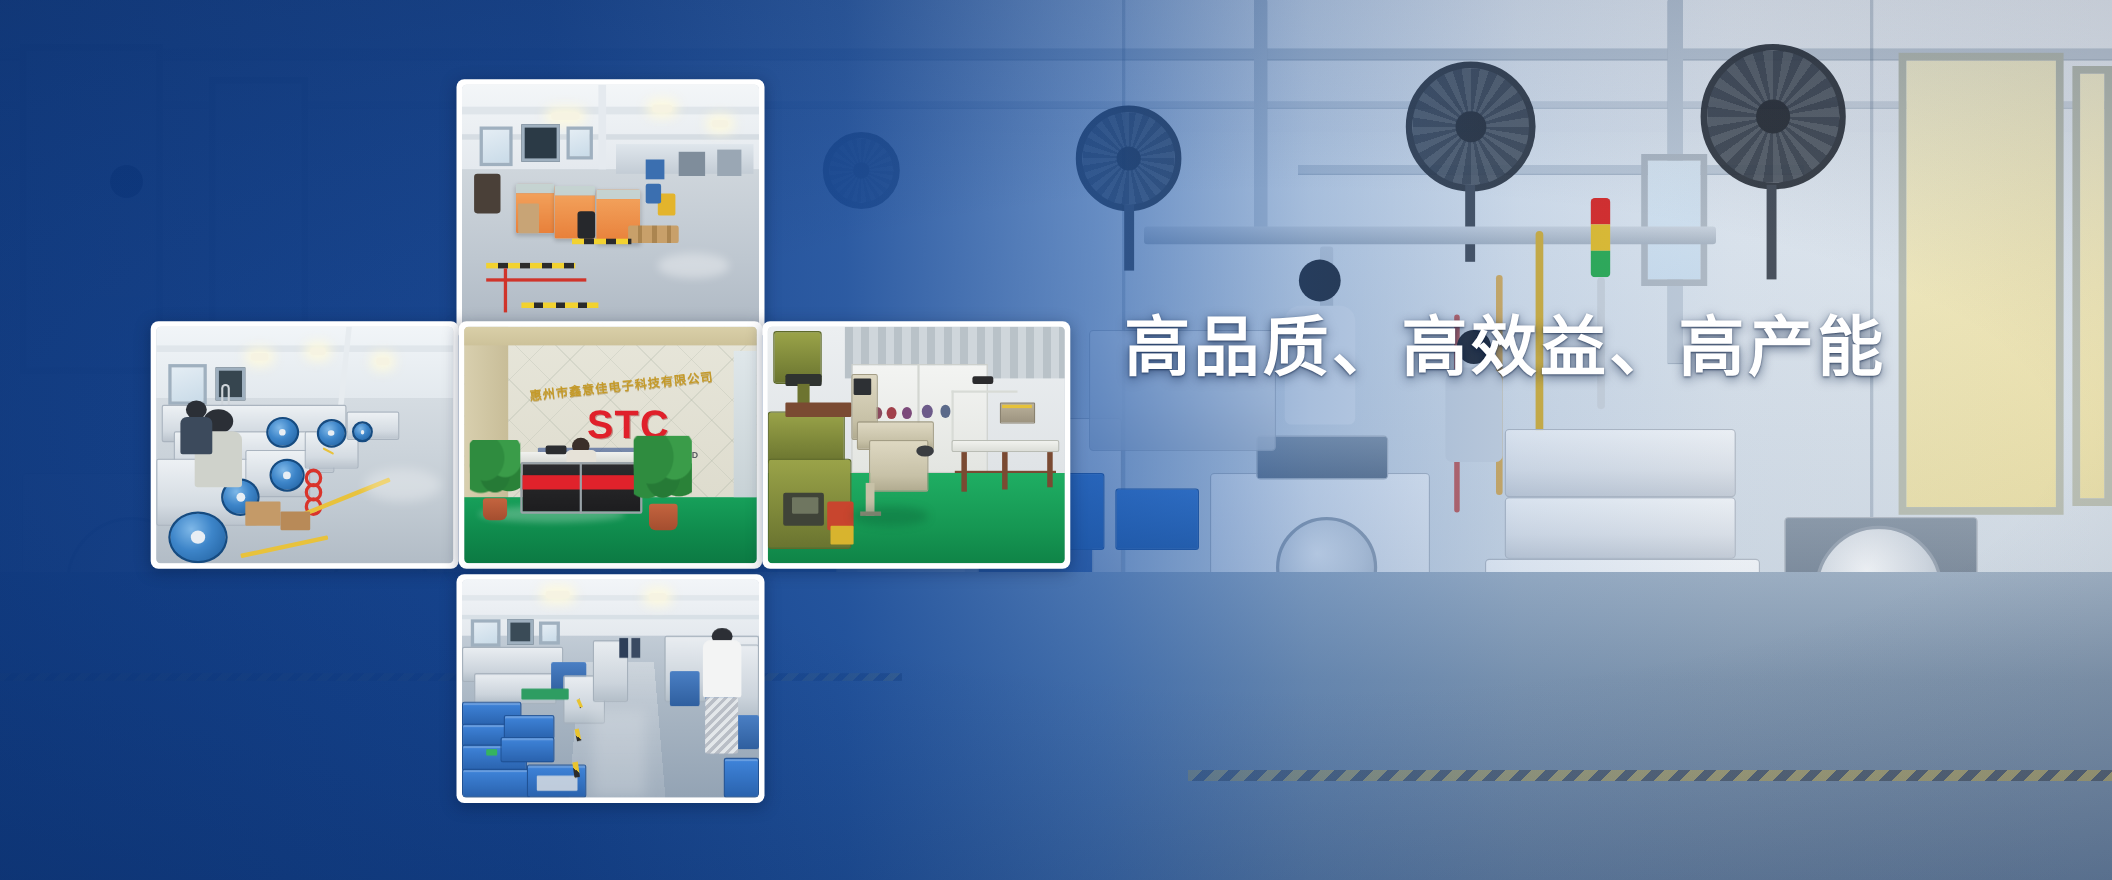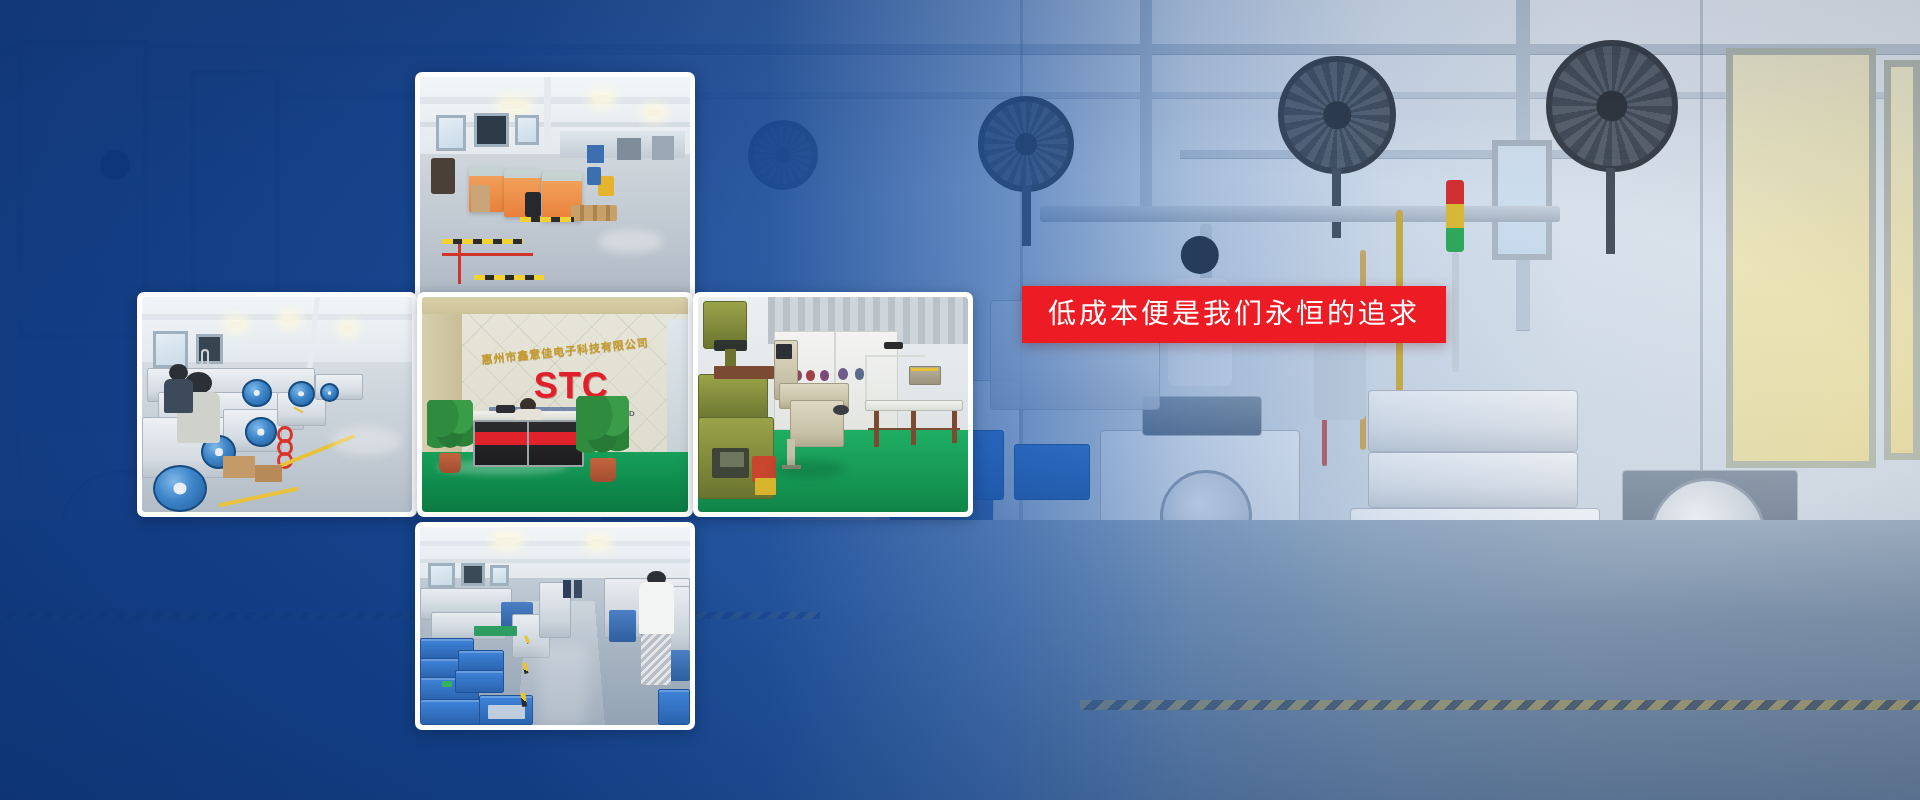--- a/index.html
+++ b/index.html
@@ -640,17 +640,17 @@
           <i class="p-b-yellow" style="left:37%;top:70%;width:4%;height:4px;transform:rotate(78deg);"></i>
           <i class="p-b-yellow" style="left:36%;top:86%;width:5%;height:5px;transform:rotate(82deg);"></i>
           <i style="left:44%;top:60%;width:18%;height:40%;background:rgba(255,255,255,.18);filter:blur(6px);"></i>
         </div>
       </div>
     </div>
   </div>
 
   <div class="textblock">
 
-
-    <div class="redbar">低成本便是我们永恒的追求</div>
+    <div class="headline">高品质、高效益、高产能</div>
+
   </div>
 
 </div>
 
 </body></html>

